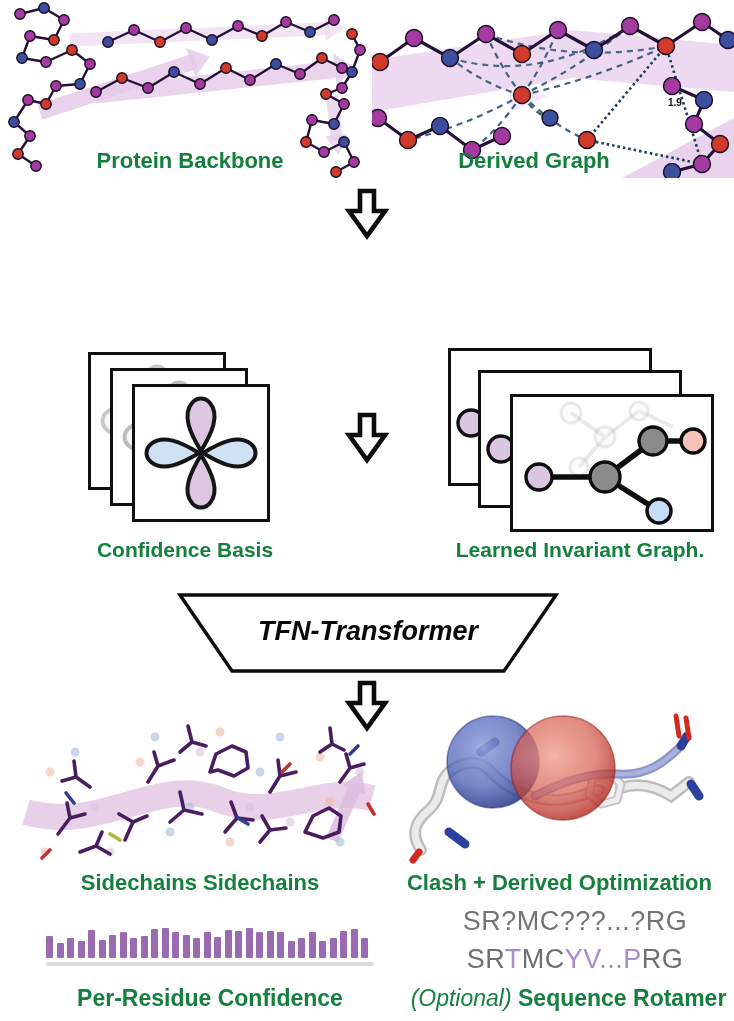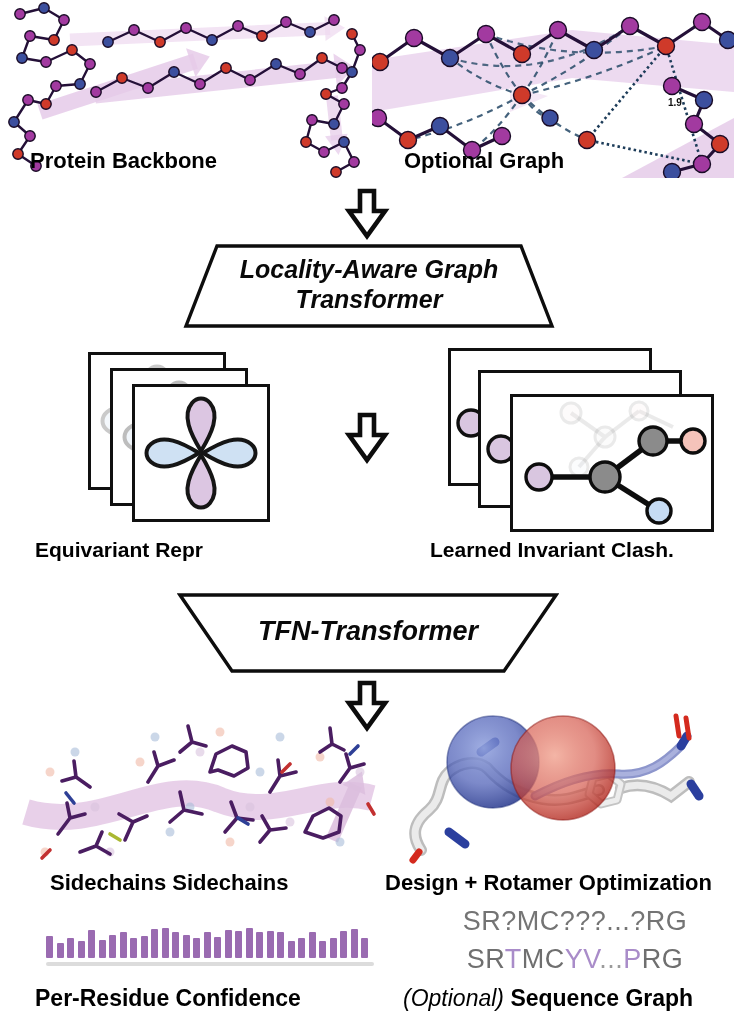--- a/index.html
+++ b/index.html
@@ -1,19 +1,19 @@
 <!DOCTYPE html>
 <html><head>
 <meta charset="utf-8">
 <style>
   html,body{margin:0;padding:0;background:#ffffff;}
   #figure{position:relative;width:734px;height:1021px;background:#ffffff;overflow:hidden;
           font-family:"Liberation Sans","DejaVu Sans",sans-serif;color:#0a0a0a;}
   .abs{position:absolute;}
-  .figlabel{font-weight:700;color:#000000;text-align:left;}
+  .figlabel{font-weight:700;color:#15803d;text-align:center;}
   .lab-lg{font-size:22px;}
   .lab-md{font-size:21px;}
   .trap-text{font-weight:700;font-style:italic;text-align:center;color:#090909;line-height:1.18;}
   .eq-card{position:absolute;width:132px;height:132px;background:#fff;border:3px solid #101010;}
   .re-card{position:absolute;width:198px;height:132px;background:#fff;border:3px solid #101010;}
   .bars{display:flex;align-items:flex-end;gap:3.5px;height:32px;}
   .cbar{width:7px;border-radius:1px;}
   .baseline{background:#dcdcdc;border-radius:2px;height:4px;}
   .seqline{font-size:27px;letter-spacing:.5px;text-align:center;white-space:nowrap;}
   .masked{color:#747474;}
@@ -153,54 +153,45 @@
       <circle cx="332" cy="100" r="8.5" fill="#3c4f9e" stroke="#190b26" stroke-width="1.4"></circle>
       <circle cx="322" cy="124" r="8.5" fill="#a23aa0" stroke="#190b26" stroke-width="1.4"></circle>
       <circle cx="348" cy="144" r="8.5" fill="#cf3a2a" stroke="#190b26" stroke-width="1.4"></circle>
       <circle cx="330" cy="164" r="8.5" fill="#a23aa0" stroke="#190b26" stroke-width="1.4"></circle>
       <circle cx="300" cy="172" r="8.5" fill="#3c4f9e" stroke="#190b26" stroke-width="1.4"></circle>
       <circle cx="150" cy="95" r="8.5" fill="#cf3a2a" stroke="#190b26" stroke-width="1.4"></circle>
       <circle cx="178" cy="118" r="8" fill="#3c4f9e" stroke="#190b26" stroke-width="1.4"></circle>
       <circle cx="215" cy="140" r="8.5" fill="#cf3a2a" stroke="#190b26" stroke-width="1.4"></circle>
       <text x="296" y="106" font-size="10" font-weight="bold" fill="#111">1.9</text>
     </svg>
-  <div class="abs figlabel lab-lg" style="left:404px;top:148px;width:260px">Optional Graph</div>
+  <div class="abs figlabel lab-lg" style="left:404px;top:148px;width:260px">Derived Graph</div>
 
   <svg class="abs" style="left:344px;top:188px" width="46" height="52" viewBox="0 0 46 52">
     <use href="#blockArrow" fill="#ffffff" stroke="#0c0c0c" stroke-width="4.6"></use>
   </svg>
 
-  <div class="abs" style="left:183px;top:243px;width:372px;height:86px">
-    <svg width="372" height="86" viewBox="0 0 372 86">
-      <polygon points="34,3 338,3 369,83 3,83" fill="#ffffff" stroke="#0d0d0d" stroke-width="3.4"></polygon>
-    </svg>
-    <div class="abs trap-text" style="left:0;top:12px;width:372px;font-size:25px">
-      <div>Locality-Aware Graph</div>
-      <div>Transformer</div>
-    </div>
-  </div>
 
   <div class="abs" style="left:88px;top:352px;width:180px;height:168px">
     <div class="eq-card" style="left:0;top:0">
       <svg width="132" height="132" viewBox="0 0 132 132">
         <use href="#orbital" opacity="0.22"></use>
       </svg>
     </div>
     <div class="eq-card" style="left:22px;top:16px">
       <svg width="132" height="132" viewBox="0 0 132 132">
         <use href="#orbital" opacity="0.28"></use>
       </svg>
     </div>
     <div class="eq-card" style="left:44px;top:32px">
       <svg width="132" height="132" viewBox="0 0 132 132">
         <use href="#orbital"></use>
       </svg>
     </div>
   </div>
-  <div class="abs figlabel lab-md" style="left:35px;top:538px;width:300px">Equivariant Repr</div>
+  <div class="abs figlabel lab-md" style="left:35px;top:538px;width:300px">Confidence Basis</div>
 
   <svg class="abs" style="left:344px;top:412px" width="46" height="52" viewBox="0 0 46 52">
     <use href="#blockArrow" fill="#ffffff" stroke="#0c0c0c" stroke-width="4.6"></use>
   </svg>
 
   <div class="abs" style="left:448px;top:348px;width:266px;height:182px">
     <div class="re-card" style="left:0;top:0">
       <svg width="198" height="132" viewBox="0 0 198 132">
         <g opacity="0.16" stroke="#888" stroke-width="4" fill="none">
             <polyline points="60,40 95,62 130,38"></polyline>
@@ -241,21 +232,21 @@
         <g stroke="#0d0d0d" stroke-width="3.4">
           <circle cx="26" cy="80" r="13" fill="#d9c6e0"></circle>
           <circle cx="92" cy="80" r="15" fill="#8b8b8b"></circle>
           <circle cx="140" cy="44" r="14" fill="#8b8b8b"></circle>
           <circle cx="180" cy="44" r="12" fill="#f5c3ba"></circle>
           <circle cx="146" cy="114" r="12" fill="#c6dcf4"></circle>
         </g>
       </svg>
     </div>
   </div>
-  <div class="abs figlabel lab-md" style="left:430px;top:538px;width:300px">Learned Invariant Clash.</div>
+  <div class="abs figlabel lab-md" style="left:430px;top:538px;width:300px">Learned Invariant Graph.</div>
 
   <div class="abs" style="left:177px;top:592px;width:382px;height:82px">
     <svg width="382" height="82" viewBox="0 0 382 82">
       <polygon points="3,3 379,3 327,79 55,79" fill="#ffffff" stroke="#0d0d0d" stroke-width="3.4"></polygon>
     </svg>
     <div class="abs trap-text" style="left:0;top:24px;width:382px;font-size:27px">TFN-Transformer</div>
   </div>
 
   <svg class="abs" style="left:344px;top:680px" width="46" height="52" viewBox="0 0 46 52">
     <use href="#blockArrow" fill="#ffffff" stroke="#0c0c0c" stroke-width="4.6"></use>
@@ -323,21 +314,21 @@
       <path d="M64,132 l16,12" fill="none" stroke="#2b3f9e" stroke-width="9" stroke-linecap="round" stroke-linejoin="round"></path>
       <path d="M296,46 l6,-10" fill="none" stroke="#2b3f9e" stroke-width="9" stroke-linecap="round" stroke-linejoin="round"></path>
       <path d="M306,84 l8,12" fill="none" stroke="#2b3f9e" stroke-width="9" stroke-linecap="round" stroke-linejoin="round"></path>
       <path d="M96,52 l14,-10" fill="none" stroke="#2b3f9e" stroke-width="9" stroke-linecap="round" stroke-linejoin="round"></path>
       <path d="M294,36 l-3,-20" fill="none" stroke="#d42a1e" stroke-width="5" stroke-linecap="round" stroke-linejoin="round"></path>
       <path d="M304,38 l-3,-20" fill="none" stroke="#d42a1e" stroke-width="5" stroke-linecap="round" stroke-linejoin="round"></path>
       <path d="M34,152 l-6,8" fill="none" stroke="#d42a1e" stroke-width="7" stroke-linecap="round" stroke-linejoin="round"></path>
       <circle cx="108" cy="62" r="46" fill="url(#gb)" stroke="#1d2d7a" stroke-opacity="0.5" stroke-width="1.5"></circle>
       <circle cx="178" cy="68" r="52" fill="url(#gr)" stroke="#8e1410" stroke-opacity="0.5" stroke-width="1.5"></circle>
     </svg>
-  <div class="abs figlabel lab-lg" style="left:385px;top:870px;width:349px">Design + Rotamer Optimization</div>
+  <div class="abs figlabel lab-lg" style="left:385px;top:870px;width:349px">Clash + Derived Optimization</div>
 
   <div class="abs bars" style="left:46px;top:926px;width:330px">
       <div class="cbar" style="height: 22px; background: rgb(154, 107, 177);"></div>
       <div class="cbar" style="height: 15px; background: rgb(154, 107, 177);"></div>
       <div class="cbar" style="height: 20px; background: rgb(154, 107, 177);"></div>
       <div class="cbar" style="height: 17px; background: rgb(154, 107, 177);"></div>
       <div class="cbar" style="height: 28px; background: rgb(154, 107, 177);"></div>
       <div class="cbar" style="height: 18px; background: rgb(154, 107, 177);"></div>
       <div class="cbar" style="height: 23px; background: rgb(154, 107, 177);"></div>
       <div class="cbar" style="height: 26px; background: rgb(154, 107, 177);"></div>
@@ -365,16 +356,16 @@
       <div class="cbar" style="height: 29px; background: rgb(154, 107, 177);"></div>
       <div class="cbar" style="height: 20px; background: rgb(154, 107, 177);"></div>
     </div>
   <div class="abs baseline" style="left:46px;top:962px;width:328px"></div>
   <div class="abs figlabel" style="left:35px;top:985px;width:350px;font-size:23px">Per-Residue Confidence</div>
 
   <div class="abs seqline masked" style="left:420px;top:906px;width:310px">SR?MC???...?RG</div>
   <div class="abs seqline" style="left:420px;top:944px;width:310px"><span style="color: rgb(111, 111, 111);">SR</span><span style="color: rgb(169, 140, 201);">T</span><span style="color: rgb(111, 111, 111);">MC</span><span style="color: rgb(169, 140, 201);">YV</span><span style="color: rgb(155, 155, 155);">...</span><span style="color: rgb(169, 140, 201);">P</span><span style="color: rgb(111, 111, 111);">RG</span></div>
   <div class="abs figlabel" style="left:390px;top:985px;width:344px;font-size:23px">
     <span class="opt-italic">(Optional)</span>
-    <span class="opt-bold">Sequence Graph</span>
+    <span class="opt-bold">Sequence Rotamer</span>
   </div>
 
 </div>
 
 </body></html>

